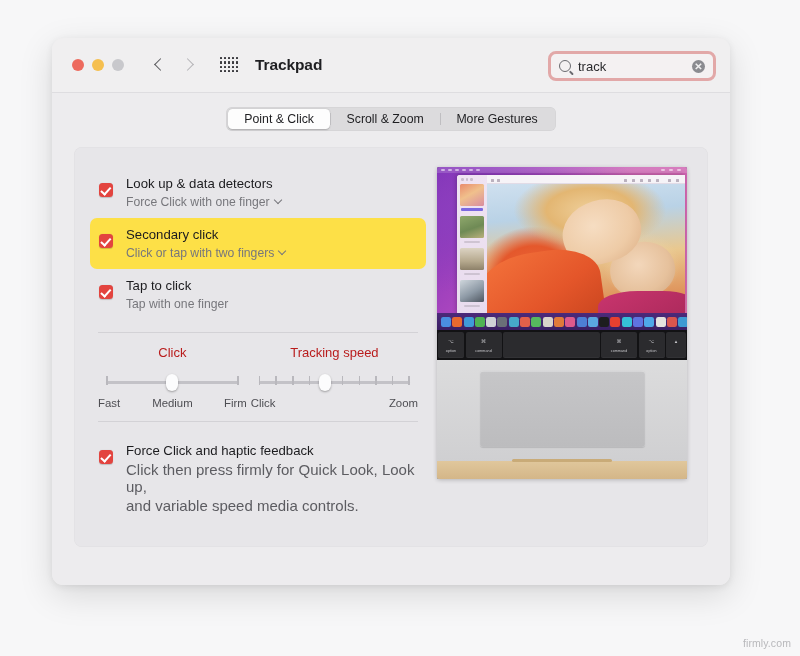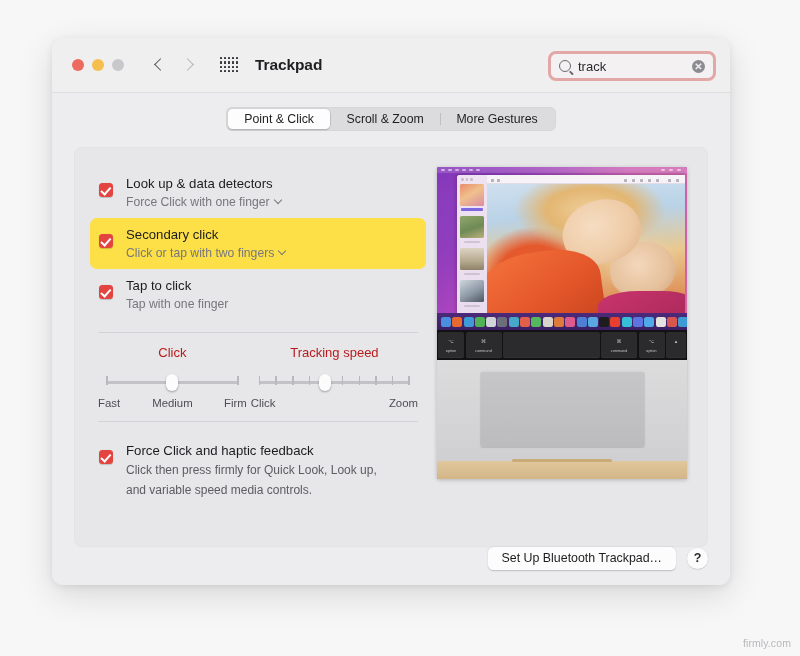--- a/index.html
+++ b/index.html
@@ -340,21 +340,21 @@
     font-size: 11.4px;
     color: #4e4e53;
   }
   .sl-labels.three span { flex: 1 1 0; }
   .sl-labels.three span:first-child { text-align: left; }
   .sl-labels.three span:nth-child(2) { text-align: center; }
   .sl-labels.three span:last-child { text-align: right; }
 
   
   .fc-sub {
-    font-size: 12px;
+    font-size: 15px;
     color: #5c5c61;
     line-height: 16.5px;
     margin-top: 3px;
   }
 
   
   .col-right {
     flex: 1 1 auto;
     display: flex;
     justify-content: center;
@@ -904,21 +904,17 @@
           <div class="deck">
             <div class="trackpad-shape"></div>
             <div class="desk"></div>
           </div>
 
         </div>
       </div>
 
     </div>
 
-    <div class="footer">
-      <div class="btn">Set Up Bluetooth Trackpad…</div>
-      <div class="help-btn">?</div>
-    </div>
 
   </div>
 </div>
 
 <div class="watermark">firmly.com</div>
 
 </body></html>

